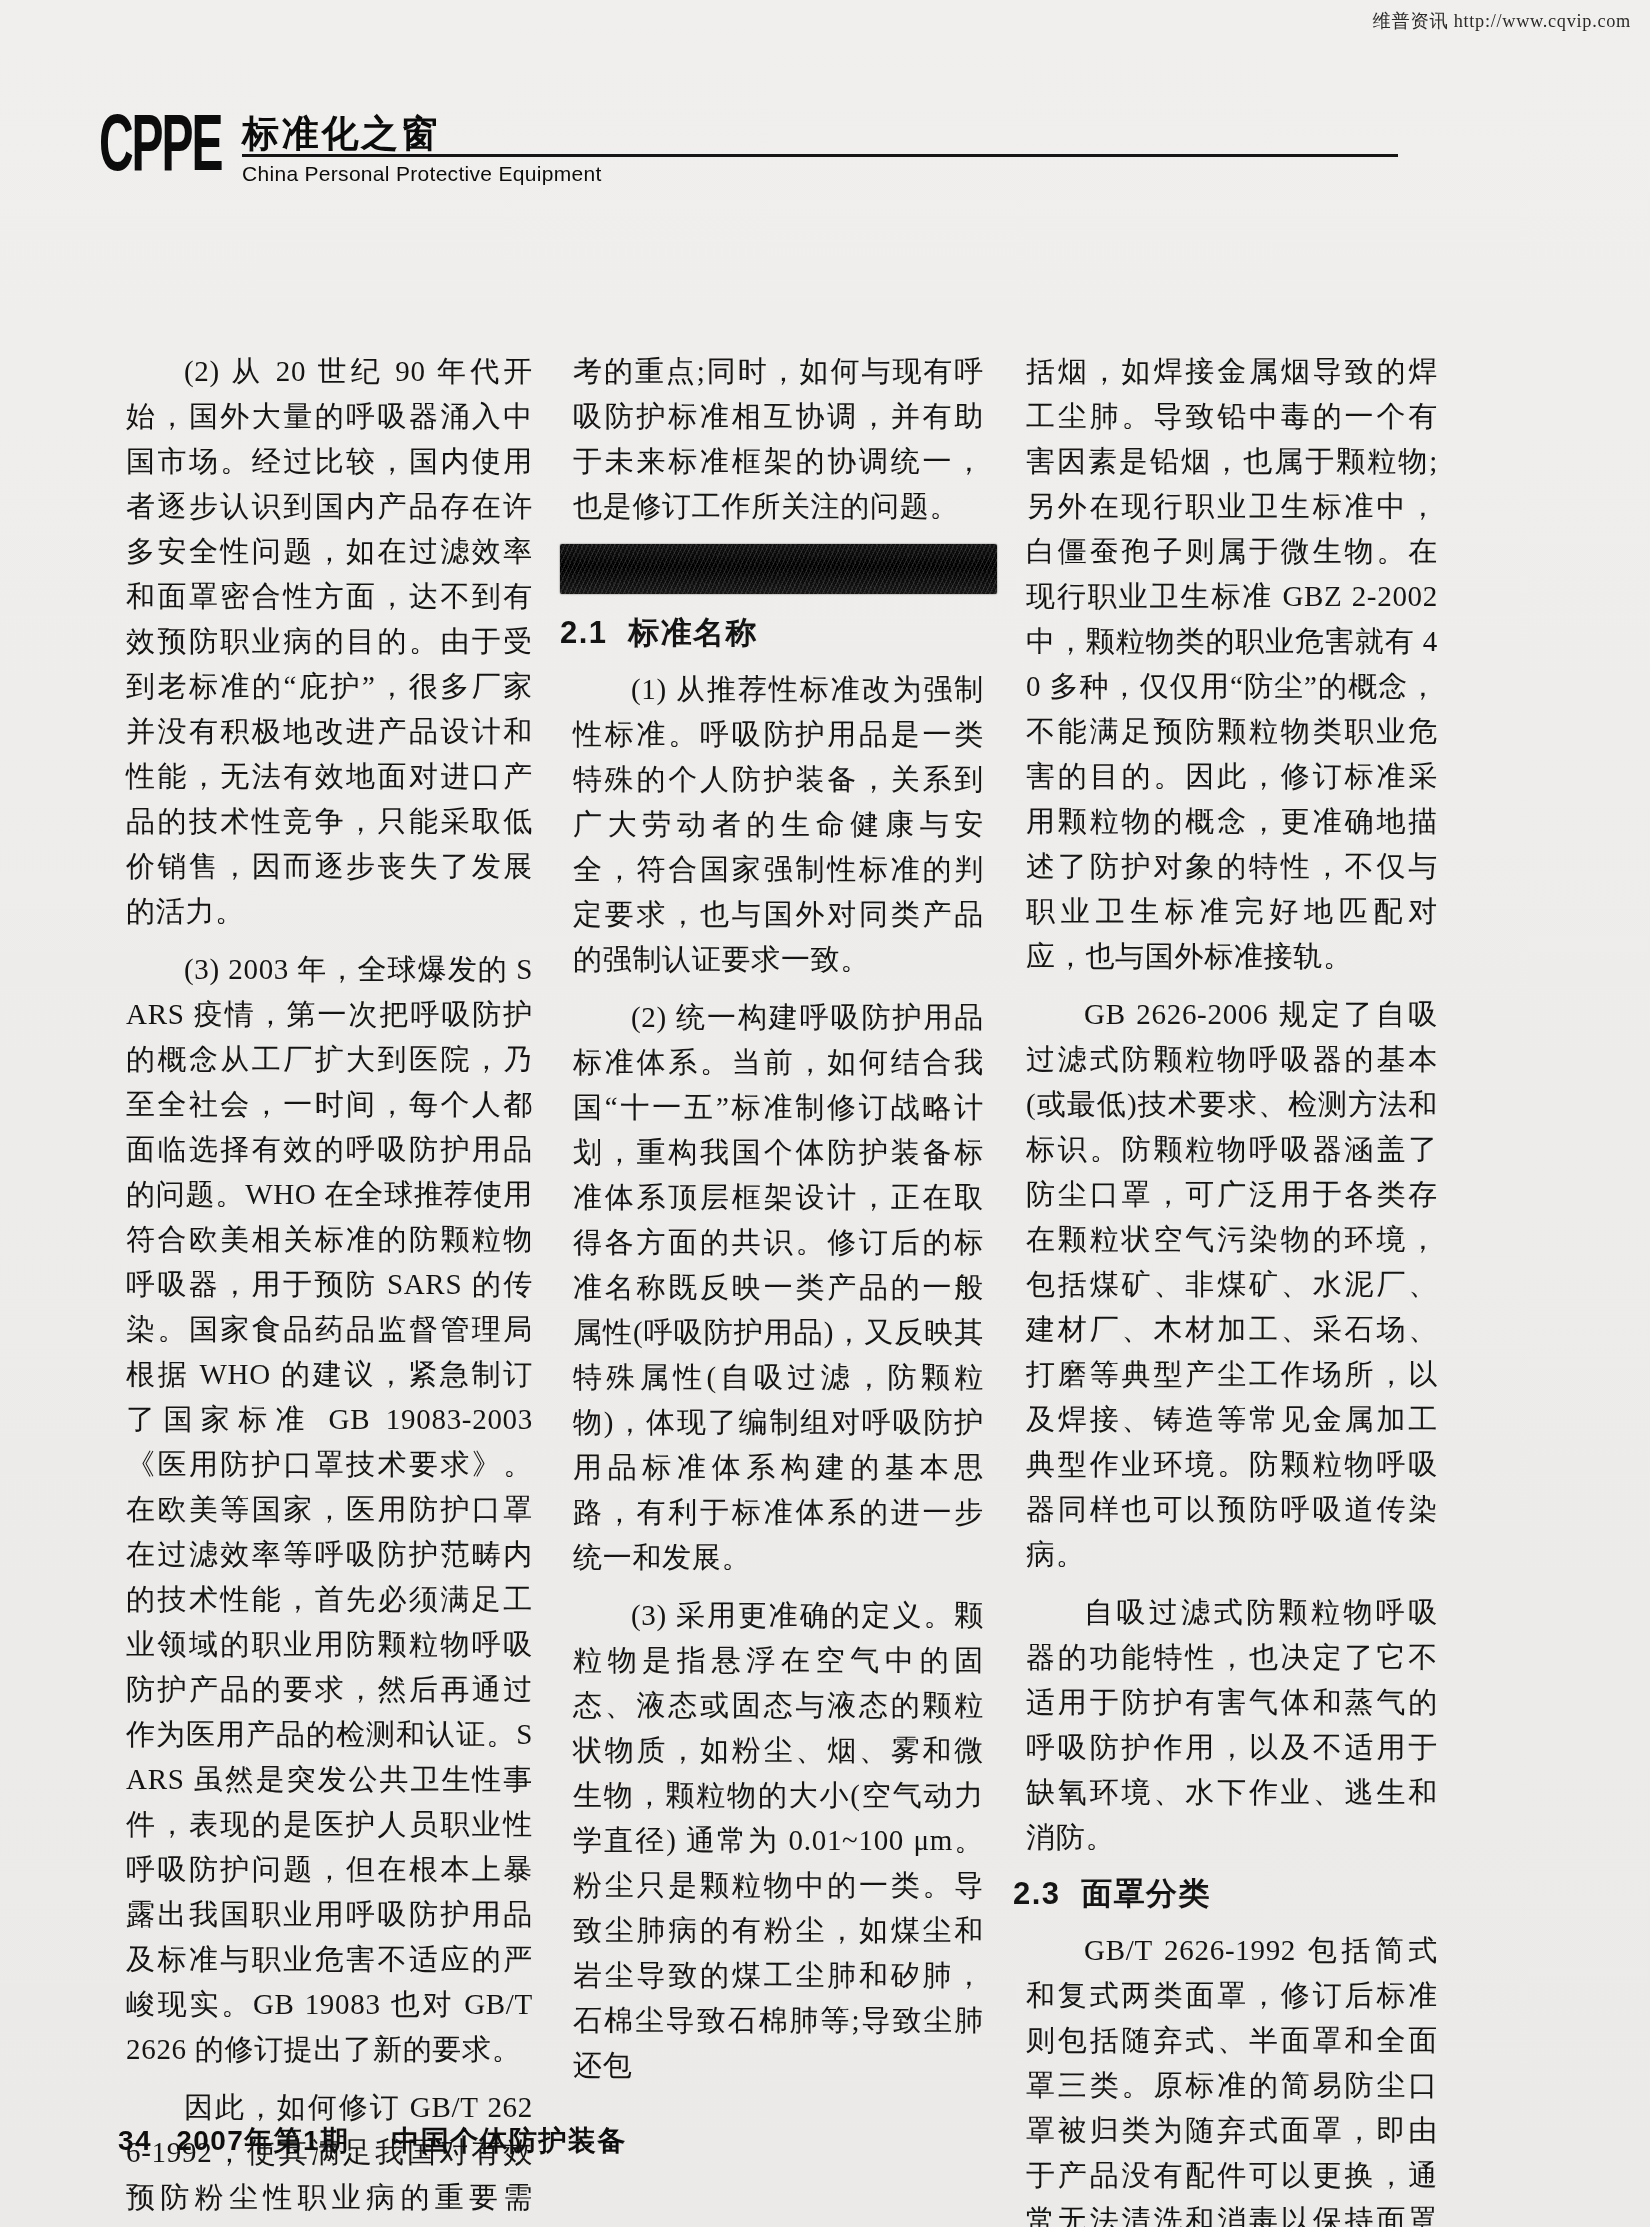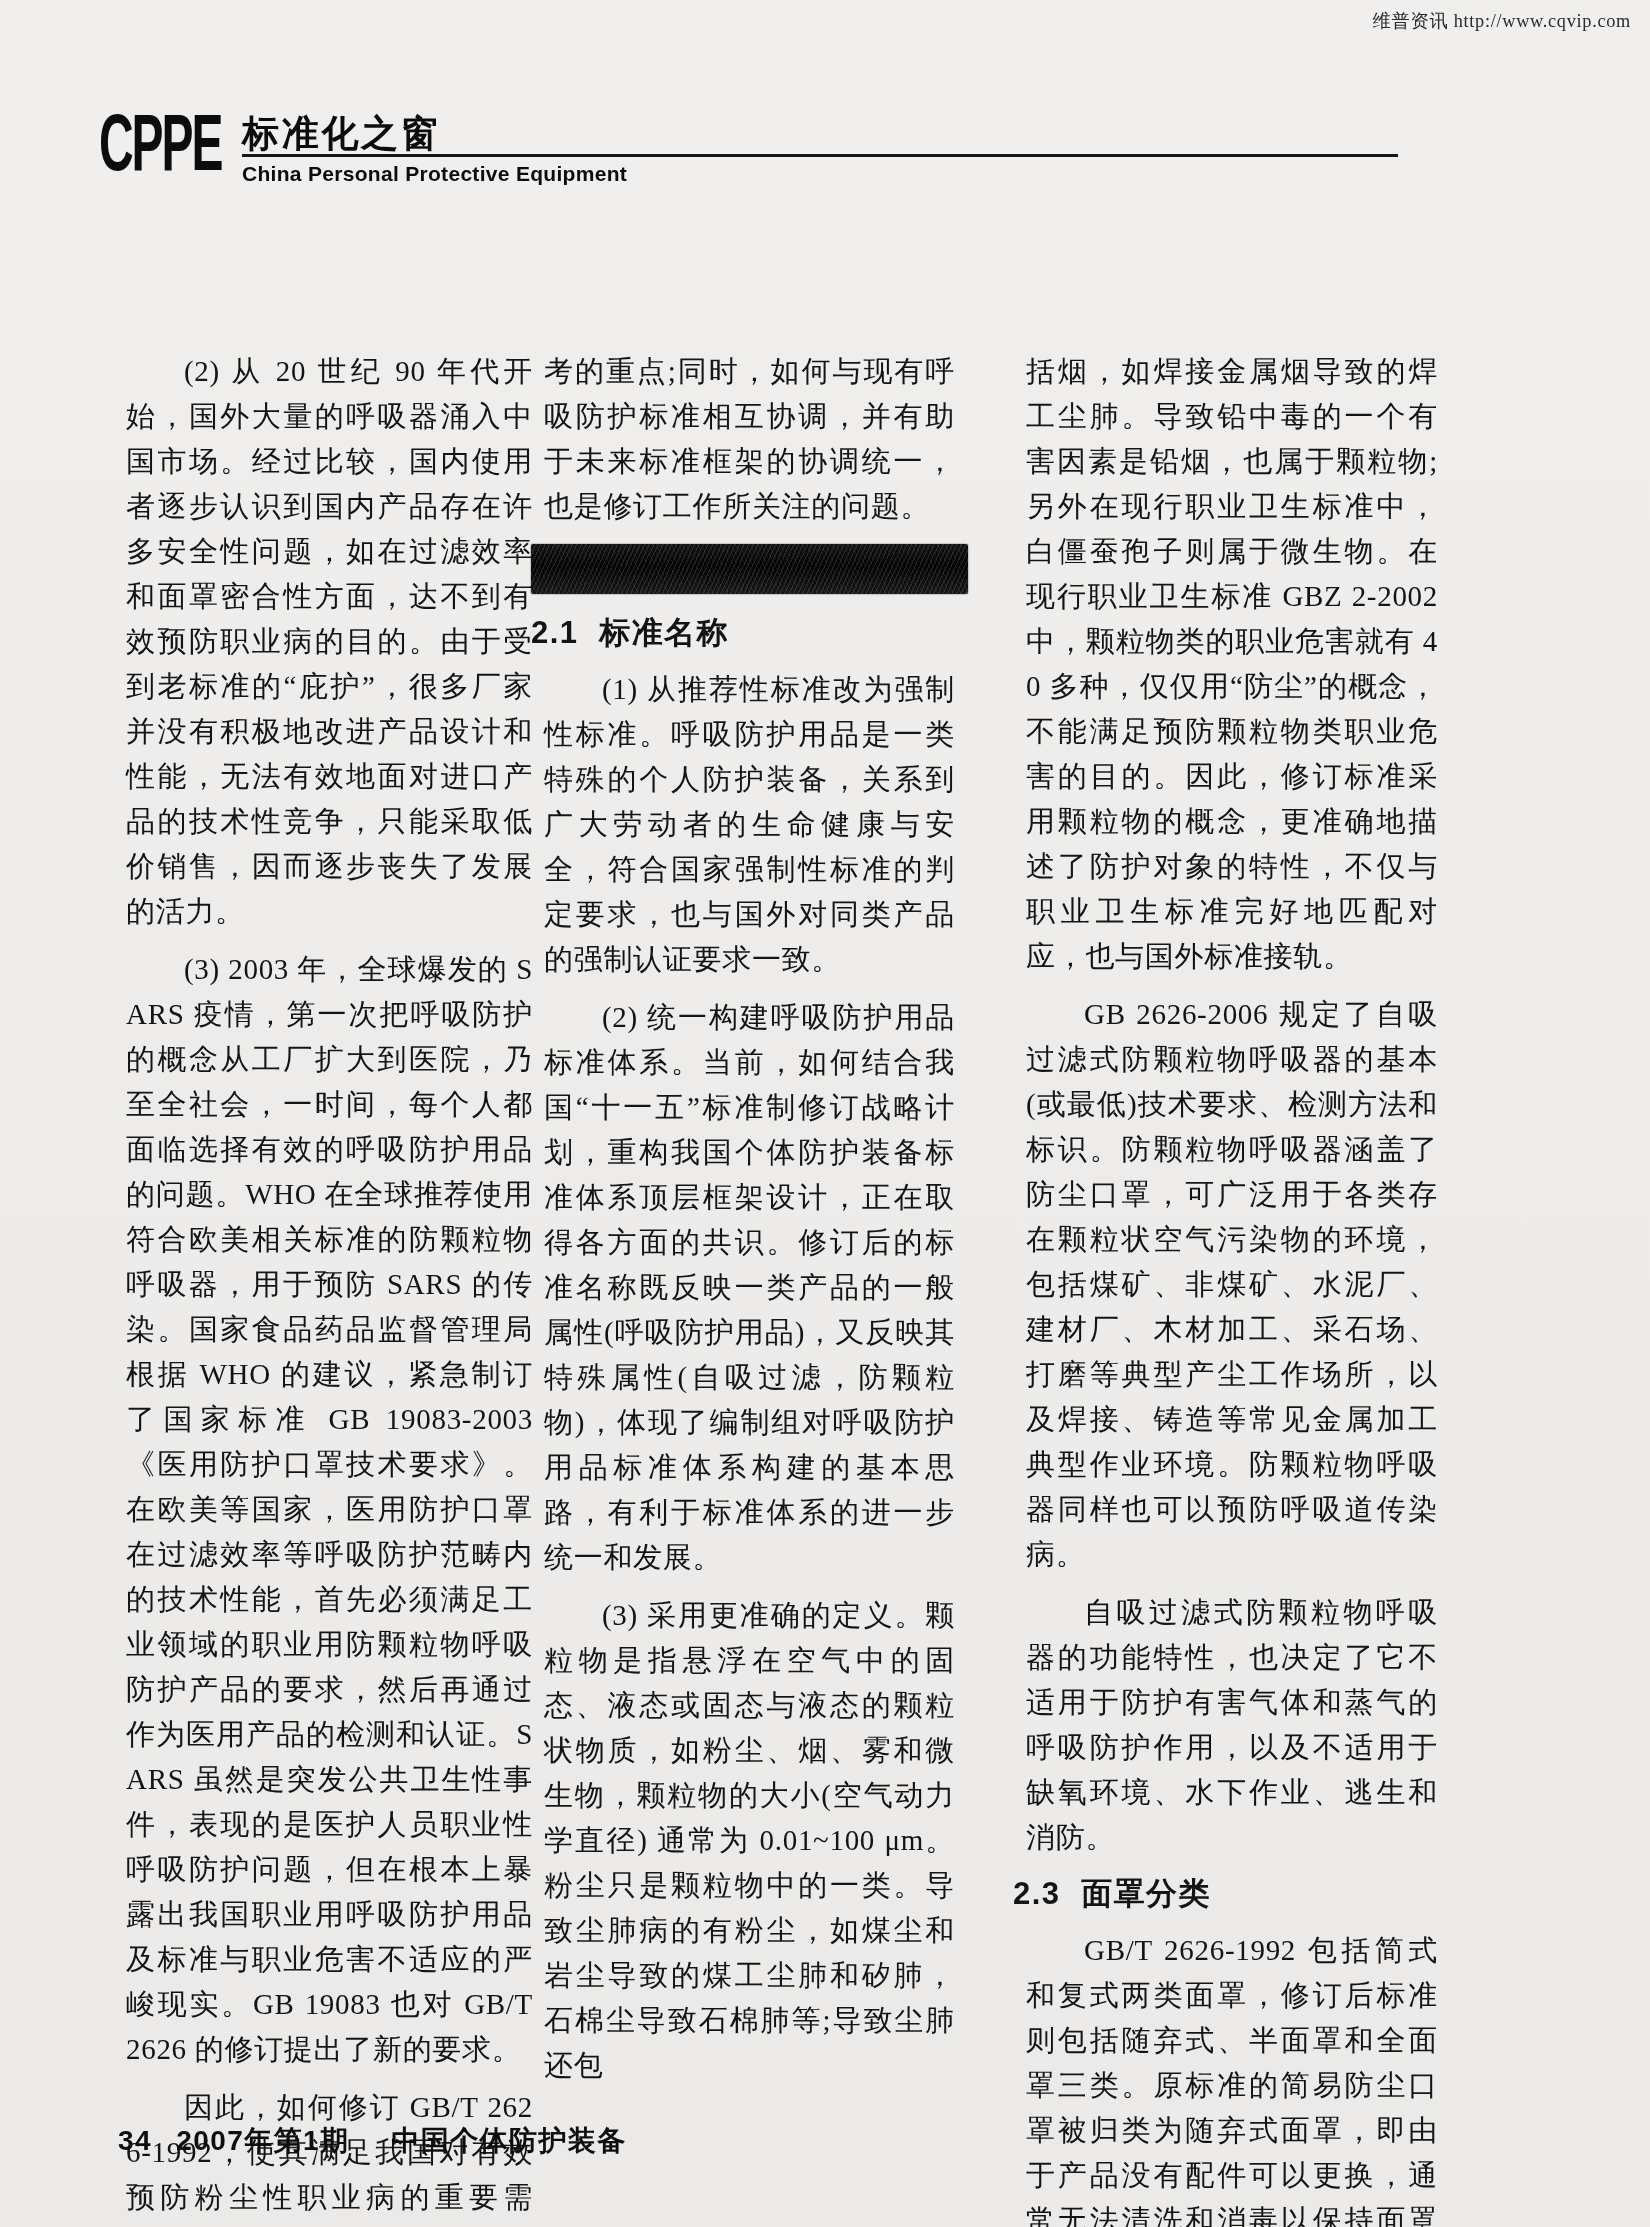--- a/index.html
+++ b/index.html
@@ -29,31 +29,31 @@
     font-family:"Liberation Sans","DejaVu Sans",sans-serif;
     font-weight:800;font-size:37px;letter-spacing:2.7px;color:#0c0c0c;
   }
   .header-rule{
     position:absolute;left:242px;top:154px;width:1156px;height:3.4px;
     background:#161616;
   }
   .logo-en{
     position:absolute;left:242px;top:162px;
     font-family:"Liberation Sans","DejaVu Sans",sans-serif;
-    font-weight:700;font-size:21px;letter-spacing:0.3px;color:#0c0c0c;text-align:right;
+    font-weight:400;font-size:21px;letter-spacing:0.3px;color:#0c0c0c;text-align:right;
   }
   
   .col{
     position:absolute;top:336px;
     font-size:29px;line-height:45px;
     text-align:justify;text-align-last:left;
     word-break:break-all;letter-spacing:0.7px;
   }
   .col-1{left:113px;width:433px;}
-  .col-2{left:531px;width:437px;}
+  .col-2{left:560px;width:437px;}
   .col-3{left:1013px;width:438px;}
   .para{margin:13px;}
   .para.indent{text-indent:2em;}
   .heading{
     font-family:"Liberation Sans","DejaVu Sans",sans-serif;
     font-weight:800;font-size:31px;line-height:42px;
     letter-spacing:1.4px;word-spacing:11px;
     margin:6.8px 0 5.4px;text-align:left;
   }
   .banner{

